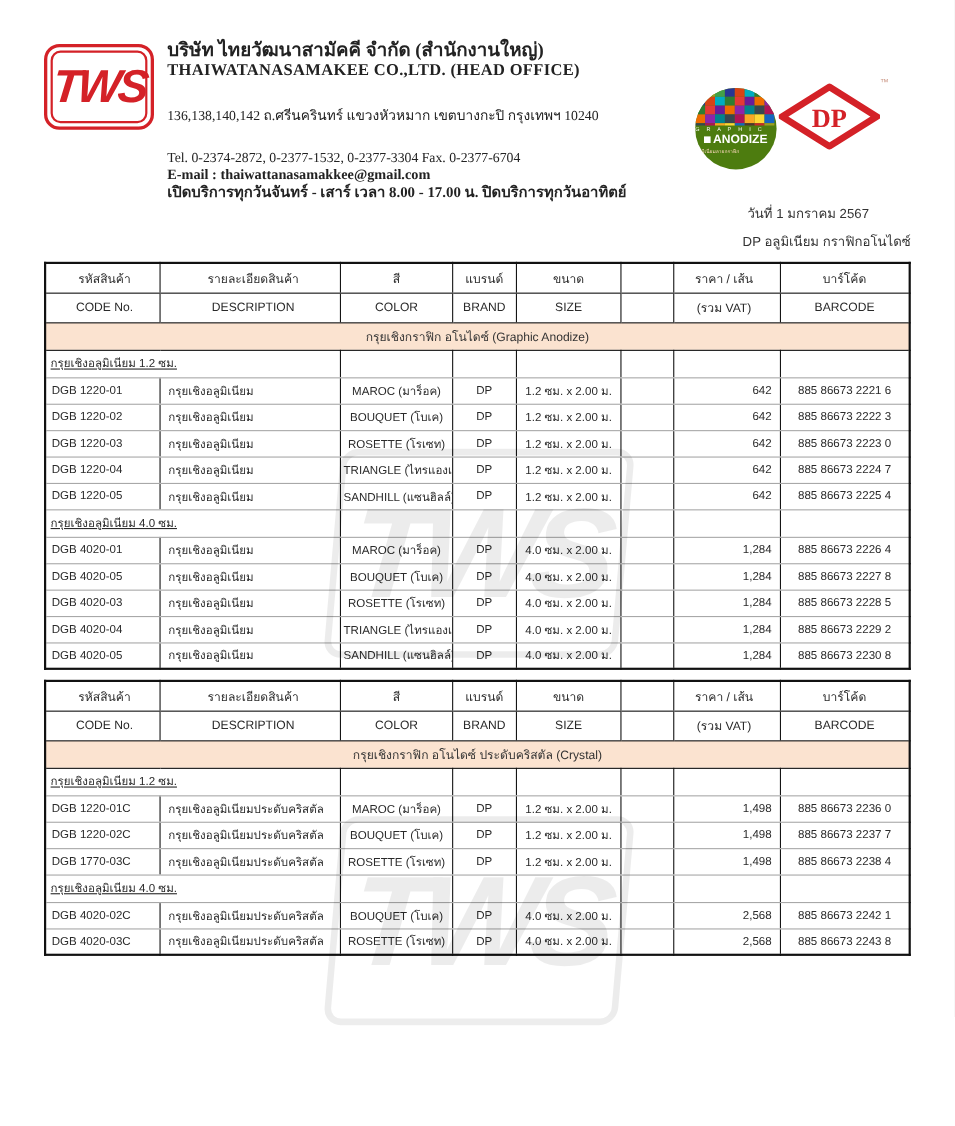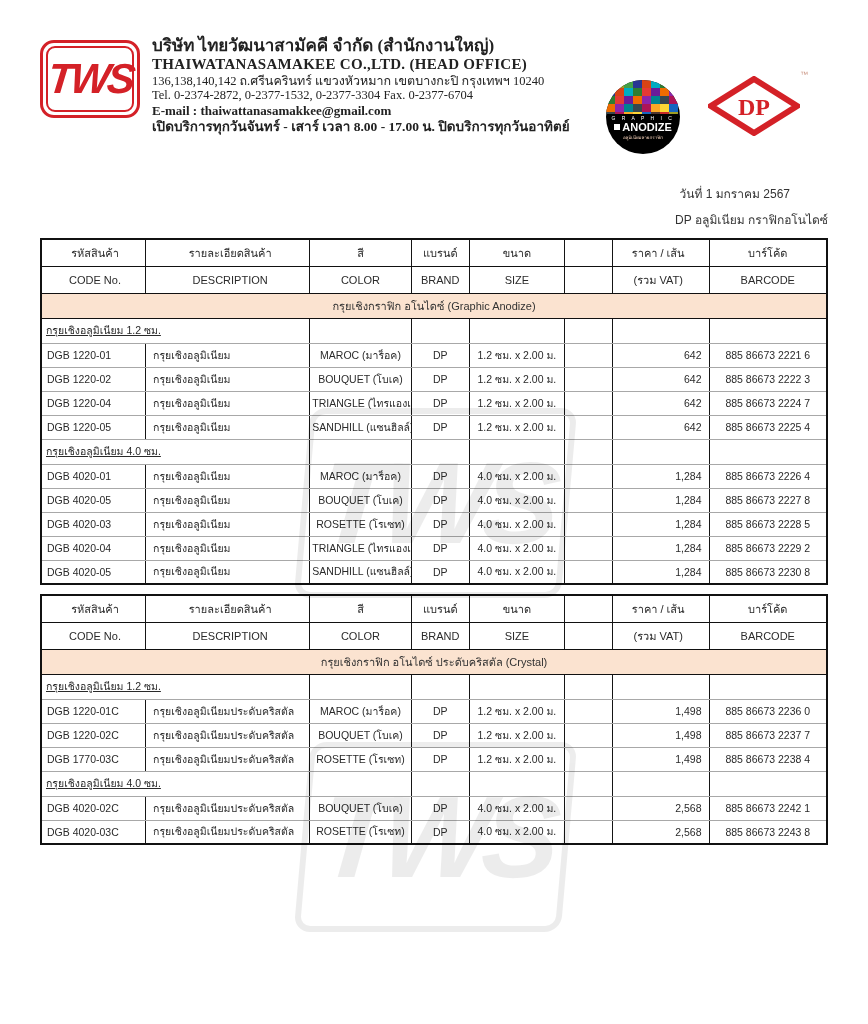--- a/index.html
+++ b/index.html
@@ -18,27 +18,27 @@
   .tws-logo::before{
     content:""; position:absolute; inset:3px; border:2px solid var(--brand-red); border-radius:9px;
   }
   .tws-logo .tws-text{
     font-style:italic; font-weight:900; font-size:42px; letter-spacing:-3px;
     color:var(--brand-red); transform:skewX(-6deg); line-height:1;
   }
   .header-text{margin-left:112px; font-family:"Liberation Serif", serif; line-height:1.18;}
   .co-th{font-size:17px; font-weight:bold;}
   .co-en{font-size:15px; font-weight:bold; letter-spacing:.3px;}
-  .co-addr,.co-tel{font-size:12.5px;}
+  .co-addr,.co-tel{font-size:12.5px;margin-top:24px;}
   .co-mail{font-size:13px; font-weight:bold;}
   .co-hours{font-size:13.5px; font-weight:bold;}
   
   .anodize-badge{
-    position:absolute; left:606px; top:80px; width:74px; height:74px;
-    background:#000000; border-radius:50%; overflow:hidden; text-align:center;
+    position:absolute; left:632px; top:80px; width:74px; height:74px;
+    background:#4d7c0f; border-radius:50%; overflow:hidden; 
   }
   .mosaic{display:flex; flex-wrap:wrap; width:74px; height:34px; overflow:hidden;}
   .mosaic span{width:9px; height:8px; display:block;}
   .gb-line1{font-size:5px; letter-spacing:2.5px; color:#fff; margin-top:1px;}
   .gb-line2{font-size:11px; font-weight:bold; color:#fff; line-height:1.1; display:flex; align-items:center; justify-content:center; gap:2px;}
   .gb-sq{width:6px; height:6px; background:#fff; display:inline-block;}
   .gb-line3{font-size:4.5px; color:#ffd9c0; margin-top:1px;}
   
   .dp-logo{position:absolute; left:708px; top:76px; width:92px; height:60px;}
   .dp-tm{position:absolute; right:-8px; top:-6px; font-size:8px; color:#c98;}
@@ -224,20 +224,30 @@
           <td class="c-code">DGB 1220-02</td>
           <td class="c-desc">กรุยเชิงอลูมิเนียม</td>
           <td class="c-color">BOUQUET (โบเค)</td>
           <td class="c-brand">DP</td>
           <td class="c-size">1.2 ซม. x 2.00 ม.</td>
           <td class="c-empty"></td>
           <td class="c-price">642</td>
           <td class="c-barcode">885 86673 2222 3</td>
         </tr>
         <tr class="drow">
+          <td class="c-code">DGB 1220-03</td>
+          <td class="c-desc">กรุยเชิงอลูมิเนียม</td>
+          <td class="c-color">ROSETTE (โรเซท)</td>
+          <td class="c-brand">DP</td>
+          <td class="c-size">1.2 ซม. x 2.00 ม.</td>
+          <td class="c-empty"></td>
+          <td class="c-price">642</td>
+          <td class="c-barcode">885 86673 2223 0</td>
+        </tr>
+        <tr class="drow">
           <td class="c-code">DGB 1220-04</td>
           <td class="c-desc">กรุยเชิงอลูมิเนียม</td>
           <td class="c-color">TRIANGLE (ไทรแองเกิ้ล)</td>
           <td class="c-brand">DP</td>
           <td class="c-size">1.2 ซม. x 2.00 ม.</td>
           <td class="c-empty"></td>
           <td class="c-price">642</td>
           <td class="c-barcode">885 86673 2224 7</td>
         </tr>
         <tr class="drow">

